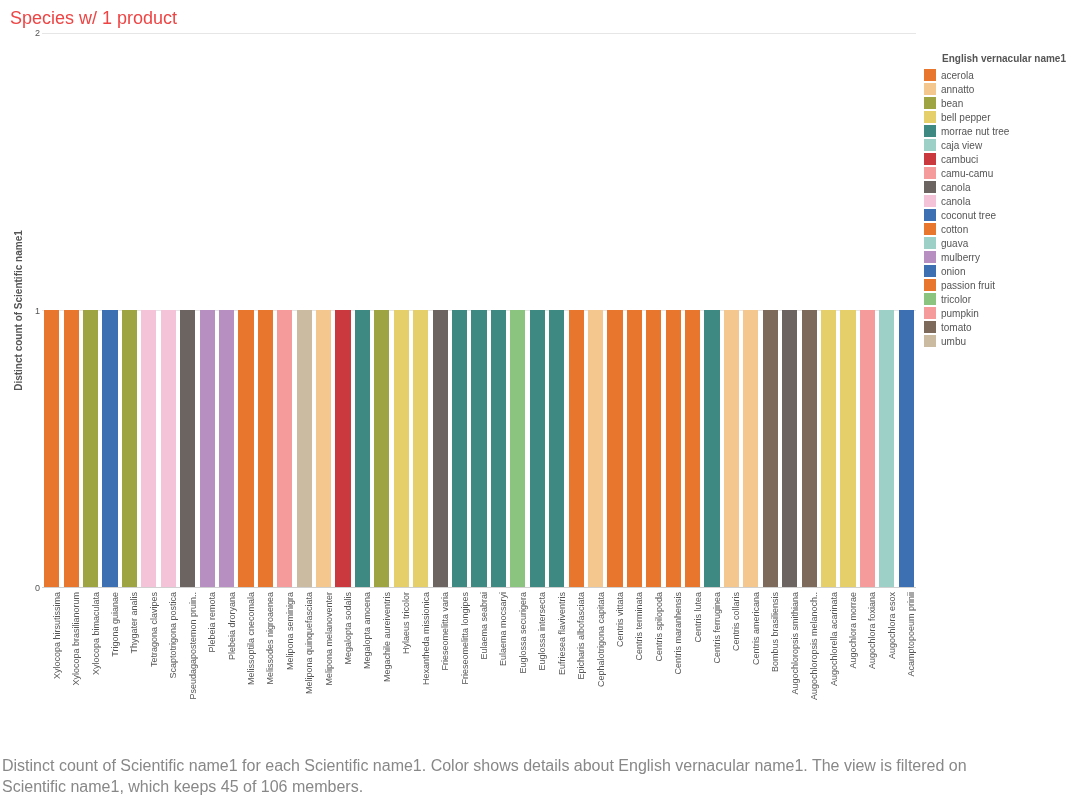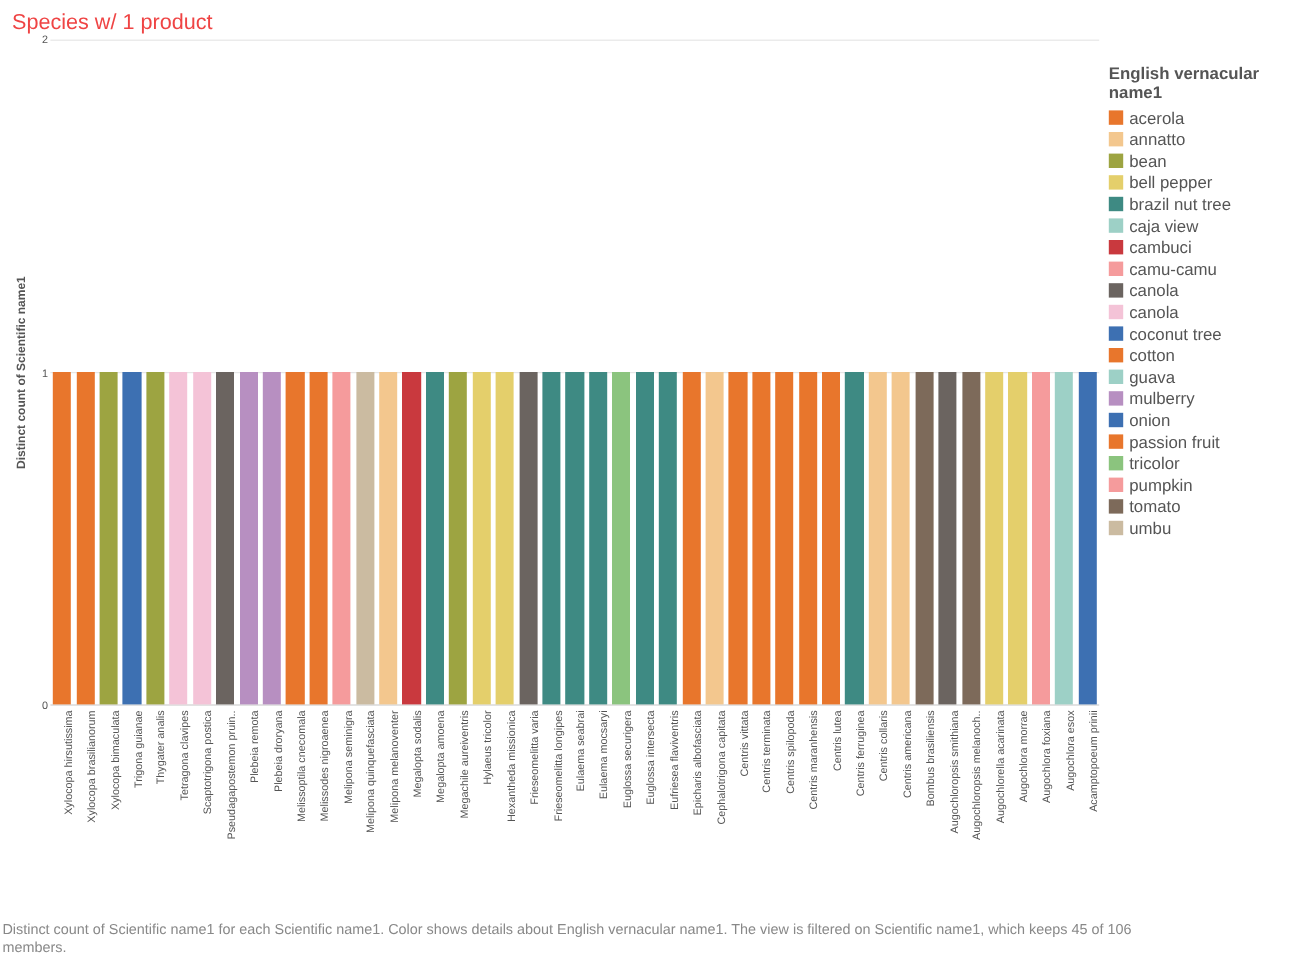--- a/index.html
+++ b/index.html
@@ -99,43 +99,44 @@
     transform-origin: top left;
     white-space: nowrap;
     font-size: 9px;
     color: #555;
   }
   .legend {
     width: 150px;
     padding: 20px 0 0 8px;
   }
   .legend-title {
-    font-size: 14px;
+    font-size: 10px;
     font-weight: 600;
     color: #555;
     margin-bottom: 4px;
+    text-align: right;
   }
   .legend-item {
     display: flex;
     align-items: center;
     gap: 5px;
-    font-size: 14px;
+    font-size: 10px;
     color: #555;
     padding: 1px 0;
   }
   .swatch {
     width: 12px;
     height: 12px;
     flex-shrink: 0;
   }
   .caption {
     position: absolute;
     bottom: 6px;
     left: 2px;
-    font-size: 12px;
+    font-size: 16px;
     color: #888;
     line-height: 1.3;
     max-width: 980px;
   }
 </style>
 </head>
 <body>
 
 <div class="page-title">Species w/ 1 product</div>
 
@@ -444,21 +445,21 @@
         <div class="legend-item">
           <div class="swatch" style="background: rgb(157, 164, 65);"></div>
           <span>bean</span>
         </div>
         <div class="legend-item">
           <div class="swatch" style="background: rgb(228, 207, 107);"></div>
           <span>bell pepper</span>
         </div>
         <div class="legend-item">
           <div class="swatch" style="background: rgb(62, 138, 131);"></div>
-          <span>brazil nut tree</span>
+          <span>morrae nut tree</span>
         </div>
         <div class="legend-item">
           <div class="swatch" style="background: rgb(157, 208, 198);"></div>
           <span>caja view</span>
         </div>
         <div class="legend-item">
           <div class="swatch" style="background: rgb(201, 57, 62);"></div>
           <span>cambuci</span>
         </div>
         <div class="legend-item">

